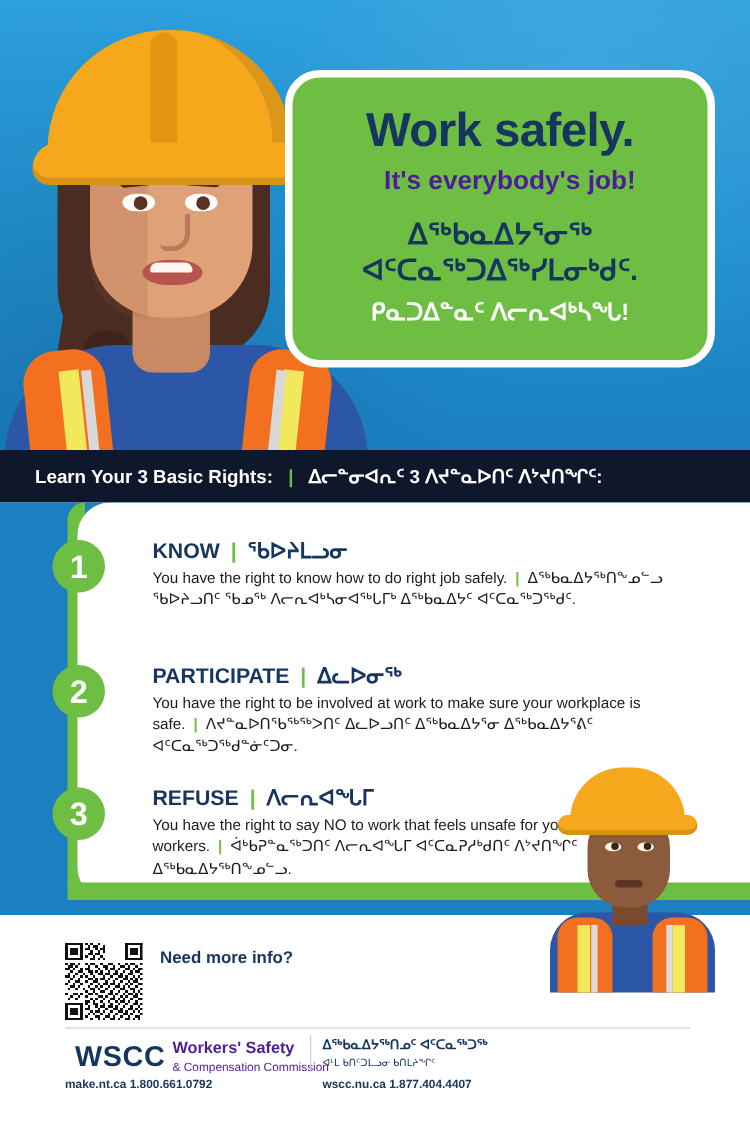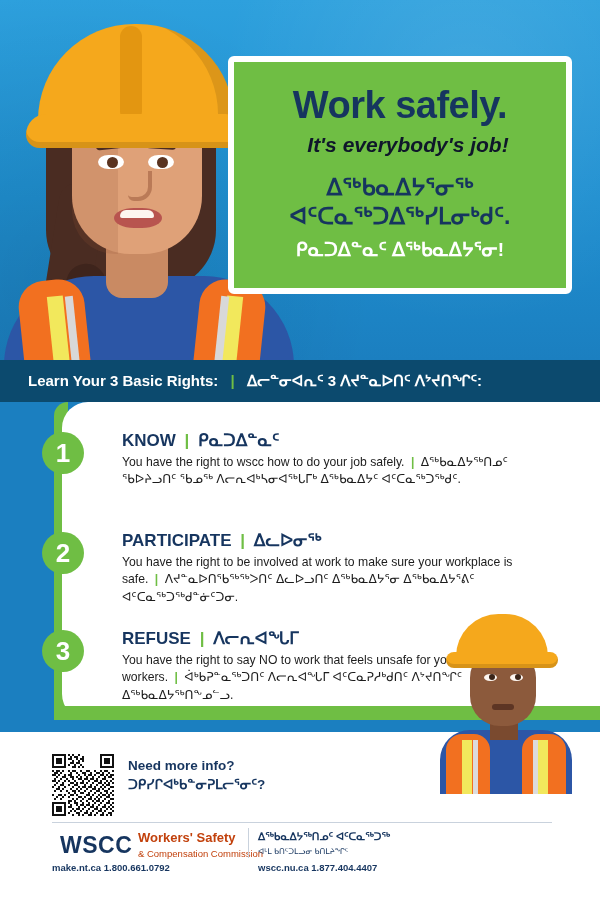--- a/index.html
+++ b/index.html
@@ -125,38 +125,37 @@
   }
   .w-stripe-l2 { left: 60px; transform: rotate(-6deg); }
   .w-stripe-r2 { left: 206px; transform: rotate(6deg); }
 
   
   .callout {
     position: absolute; left: 228px; top: 56px;
     width: 344px; height: 238px;
     background: #6fbe44;
     border: 6px solid #ffffff;
-    border-radius: 6px;
+    border-radius: 28px;
     box-sizing: border-box;
     text-align: center;
     padding-top: 22px;
   }
   .callout h1 {
     margin: 0;
     color: #16355f;
     font-size: 38px;
     font-weight: bold;
     letter-spacing: -0.5px;
   }
   .callout h2 {
     margin: 6px 0 0 16px;
-    color: #0f172a;
+    color: #4c1d95;
     font-size: 21px;
     font-weight: bold;
-    font-style: italic;
   }
   .callout .syl1 {
     margin: 16px 0 0 0;
     color: #16355f;
     font-size: 23px;
     font-weight: bold;
     line-height: 1.28;
     padding: 0 18px;
   }
   .callout .syl2 {
@@ -164,21 +163,21 @@
     color: #ffffff;
     font-size: 19px;
     font-weight: bold;
     padding: 0 18px;
   }
 
   
   .banner {
     position: absolute; left: 0; top: 360px;
     width: 600px; height: 42px;
-    background: #0c4a6e;
+    background: #0f172a;
     color: #ffffff;
     display: flex;
     align-items: center;
   }
   .banner .btxt {
     padding-left: 28px;
     font-size: 15px;
     font-weight: bold;
     white-space: nowrap;
   }
@@ -317,21 +316,21 @@
   .footer-rule {
     position: absolute; left: 52px; top: 822px; width: 500px; height: 1px;
     background: #c9d2dd;
   }
   .wscc-logo {
     position: absolute; left: 60px; top: 832px;
     color: #16355f; font-size: 23px; font-weight: bold; letter-spacing: 0.5px;
   }
   .wscc-name {
     position: absolute; left: 138px; top: 831px;
-    color: #c2410c; font-size: 13px; font-weight: bold; line-height: 1.15;
+    color: #4c1d95; font-size: 13px; font-weight: bold; line-height: 1.15;
   }
   .wscc-name .sub { font-size: 9.5px; font-weight: normal; }
   .vdiv {
     position: absolute; left: 248px; top: 828px; width: 1px; height: 30px;
     background: #c9d2dd;
   }
   .wscc-syl {
     position: absolute; left: 258px; top: 829px;
     color: #16355f; font-size: 10.5px; font-weight: bold; line-height: 1.35;
   }
@@ -379,21 +378,21 @@
       <div class="w-helmet"></div>
       <div class="w-helmet-ridge"></div>
       <div class="w-brim"></div>
     </div>
 
     <div class="callout">
       <h1>Work safely.</h1>
       <h2>It's everybody's job!</h2>
       <p class="syl1" style="white-space:pre-line;">ᐃᖅᑲᓇᐃᔭᕐᓂᖅ
 ᐊᑦᑕᓇᖅᑐᐃᖅᓯᒪᓂᒃᑯᑦ.</p>
-      <p class="syl2">ᑭᓇᑐᐃᓐᓇᑦ ᐃᖅᑲᓇᐃᔭᕐᓂ!</p>
+      <p class="syl2">ᑭᓇᑐᐃᓐᓇᑦ ᐱᓕᕆᐊᒃᓴᖓ!</p>
     </div>
   </div>
 
   <div class="banner">
     <div class="btxt">
       <span>Learn Your 3 Basic Rights:</span>
       <span class="sep">|</span>
       <span>ᐃᓕᓐᓂᐊᕆᑦ 3 ᐱᔪᓐᓇᐅᑎᑦ ᐱᔾᔪᑎᖏᑦ:</span>
     </div>
   </div>
@@ -401,26 +400,26 @@
   <div class="body-area">
     <div class="green-edge"></div>
     <div class="white-panel"></div>
     <div class="green-tail"></div>
 
     <div class="right-row" style="top:30px;">
       <div class="num-badge">1</div>
       <div class="r-title">
         <span>KNOW</span>
         <span class="sep">|</span>
-        <span>ᑭᓇᑐᐃᓐᓇᑦ</span>
+        <span>ᖃᐅᔨᒪᓗᓂ</span>
       </div>
       <div class="r-body">
-        <span>You have the right to wscc how to do your job safely.</span>
+        <span>You have the right to know how to do right job safely.</span>
         <span class="sep">|</span>
-        <span>ᐃᖅᑲᓇᐃᔭᖅᑎᓄᑦ ᖃᐅᔨᓗᑎᑦ ᖃᓄᖅ ᐱᓕᕆᐊᒃᓴᓂᐊᖅᒐᒥᒃ ᐃᖅᑲᓇᐃᔭᑦ ᐊᑦᑕᓇᖅᑐᖅᑯᑦ.</span>
+        <span>ᐃᖅᑲᓇᐃᔭᖅᑎᖕᓄᓪᓗ ᖃᐅᔨᓗᑎᑦ ᖃᓄᖅ ᐱᓕᕆᐊᒃᓴᓂᐊᖅᒐᒥᒃ ᐃᖅᑲᓇᐃᔭᑦ ᐊᑦᑕᓇᖅᑐᖅᑯᑦ.</span>
       </div>
     </div>
 
     <div class="right-row" style="top:130px;">
       <div class="num-badge">2</div>
       <div class="r-title">
         <span>PARTICIPATE</span>
         <span class="sep">|</span>
         <span>ᐃᓚᐅᓂᖅ</span>
       </div>
@@ -719,21 +718,20 @@
           <rect x="21" y="30" width="1" height="1"></rect>
           <rect x="24" y="30" width="2" height="1"></rect>
         <rect x="27" y="30" width="1" height="1"></rect>
           <rect x="29" y="30" width="1" height="1"></rect>
       </g>
     </svg>
   </div>
 
   <div class="info">
     <div class="l1">Need more info?</div>
-    <div class="l2">ᑐᑭᓯᒋᐊᒃᑲᓐᓂᕈᒪᓕᕐᓂᑦ?</div>
   </div>
 
   <div class="footer-rule"></div>
   <div class="wscc-logo">WSCC</div>
   <div class="wscc-name">
     <span>Workers' Safety</span><br>
     <span class="sub">&amp; Compensation Commission</span>
   </div>
   <div class="vdiv"></div>
   <div class="wscc-syl">

